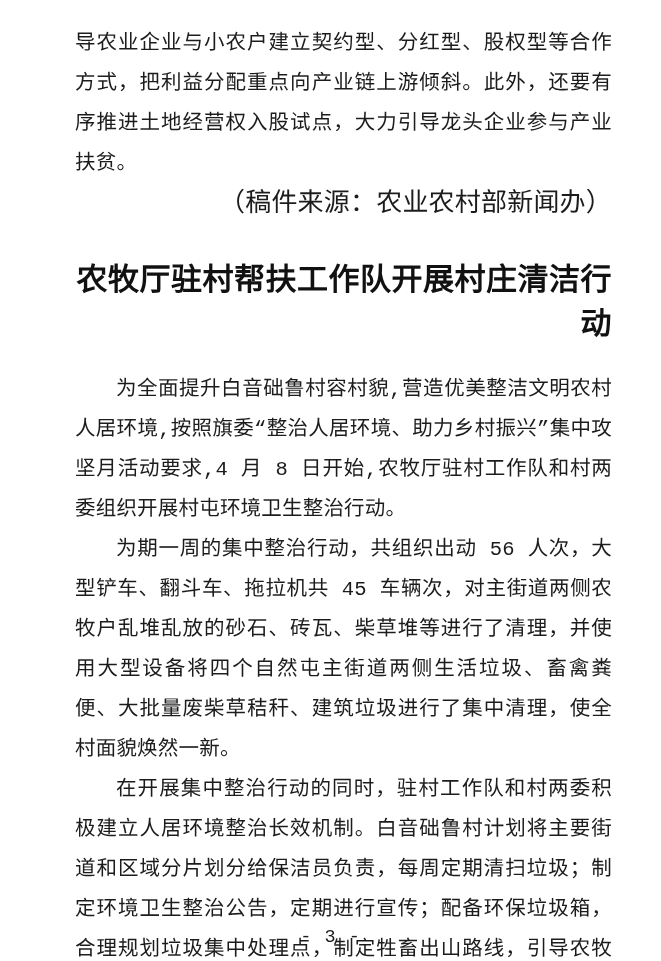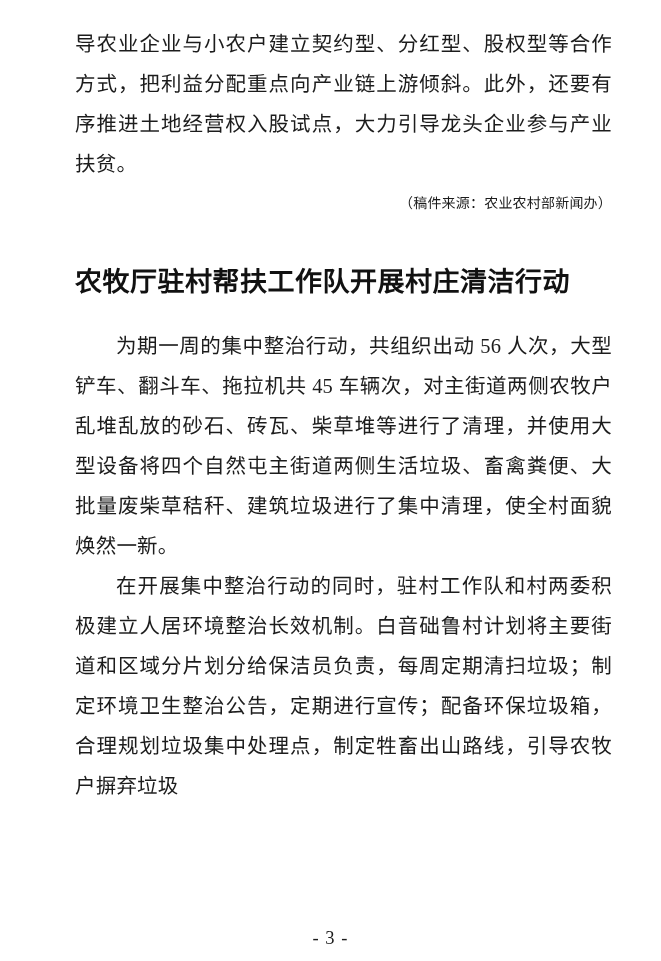--- a/index.html
+++ b/index.html
@@ -8,21 +8,21 @@
     padding: 0;
     background: #ffffff;
   }
   .page {
     position: relative;
     width: 661px;
     height: 961px;
     margin: 0 auto;
     background: #ffffff;
     color: #1c1c1c;
-    font-family: Liberation Serif, serif;
+    font-family: Liberation Mono, monospace;
     overflow: hidden;
     box-sizing: border-box;
   }
   .content {
     position: absolute;
     left: 75px;
     top: 24px;
     width: 537px;
   }
   .body-text {
@@ -32,31 +32,31 @@
     text-align: justify;
     text-justify: inter-ideograph;
     letter-spacing: 0.2px;
     word-break: break-all;
   }
   .continuation {
     text-indent: 0;
   }
   .source-line {
     margin: 0;
-    font-size: 14px;
+    font-size: 26px;
     line-height: 40px;
     text-align: right;
     letter-spacing: 0.2px;
   }
   .article-title {
     margin: 36px 0 22px 0;
-    font-size: 27px;
+    font-size: 31px;
     line-height: 44px;
     font-weight: bold;
-    text-align: left;
+    text-align: right;
     letter-spacing: 0.5px;
     color: #111111;
   }
   .paragraph {
     text-indent: 2em;
   }
   .page-footer {
     position: absolute;
     left: 0;
     right: 0;
@@ -73,20 +73,21 @@
 
 <div class="page">
   <div class="content">
 
     <p class="body-text continuation">导农业企业与小农户建立契约型、分红型、股权型等合作方式，把利益分配重点向产业链上游倾斜。此外，还要有序推进土地经营权入股试点，大力引导龙头企业参与产业扶贫。</p>
 
     <p class="source-line">（稿件来源：农业农村部新闻办）</p>
 
     <h1 class="article-title">农牧厅驻村帮扶工作队开展村庄清洁行动</h1>
 
+    <p class="body-text paragraph">为全面提升白音础鲁村容村貌,营造优美整洁文明农村人居环境,按照旗委“整治人居环境、助力乡村振兴”集中攻坚月活动要求,4 月 8 日开始,农牧厅驻村工作队和村两委组织开展村屯环境卫生整治行动。</p>
 
     <p class="body-text paragraph">为期一周的集中整治行动，共组织出动 56 人次，大型铲车、翻斗车、拖拉机共 45 车辆次，对主街道两侧农牧户乱堆乱放的砂石、砖瓦、柴草堆等进行了清理，并使用大型设备将四个自然屯主街道两侧生活垃圾、畜禽粪便、大批量废柴草秸秆、建筑垃圾进行了集中清理，使全村面貌焕然一新。</p>
 
     <p class="body-text paragraph">在开展集中整治行动的同时，驻村工作队和村两委积极建立人居环境整治长效机制。白音础鲁村计划将主要街道和区域分片划分给保洁员负责，每周定期清扫垃圾；制定环境卫生整治公告，定期进行宣传；配备环保垃圾箱，合理规划垃圾集中处理点，制定牲畜出山路线，引导农牧户摒弃垃圾</p>
 
   </div>
 
   <div class="page-footer">- 3 -</div>
 </div>
 

